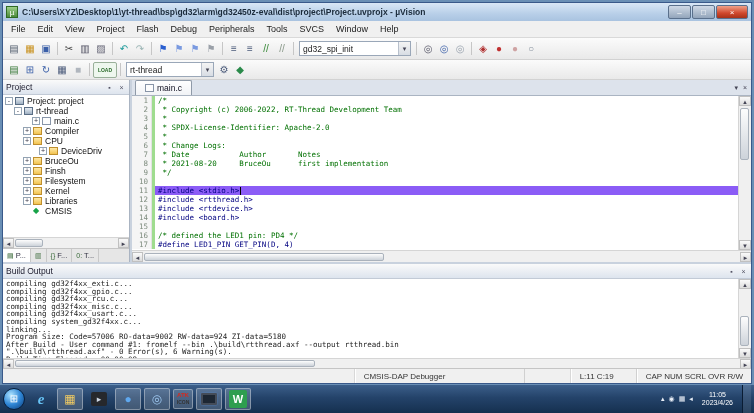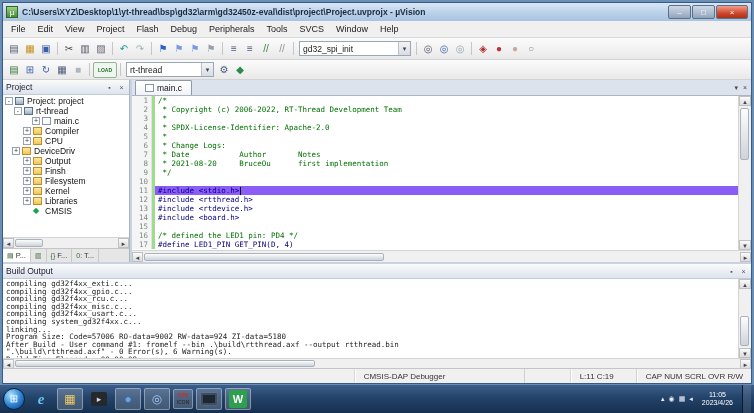--- a/index.html
+++ b/index.html
@@ -230,29 +230,29 @@
           <div class="tree-row" style="padding-left: 20px;">
             <span class="expander">+</span>
             <span class="t-icon folder"></span>
             <span class="t-label">Compiler</span>
           </div>
           <div class="tree-row" style="padding-left: 20px;">
             <span class="expander">+</span>
             <span class="t-icon folder"></span>
             <span class="t-label">CPU</span>
           </div>
-          <div class="tree-row" style="padding-left: 9px;">
+          <div class="tree-row" style="padding-left: 36px;">
             <span class="expander">+</span>
             <span class="t-icon folder"></span>
             <span class="t-label">DeviceDriv</span>
           </div>
           <div class="tree-row" style="padding-left: 20px;">
             <span class="expander">+</span>
             <span class="t-icon folder"></span>
-            <span class="t-label">Output</span>
+            <span class="t-label">BruceOu</span>
           </div>
           <div class="tree-row" style="padding-left: 20px;">
             <span class="expander">+</span>
             <span class="t-icon folder"></span>
             <span class="t-label">Finsh</span>
           </div>
           <div class="tree-row" style="padding-left: 20px;">
             <span class="expander">+</span>
             <span class="t-icon folder"></span>
             <span class="t-label">Filesystem</span>

